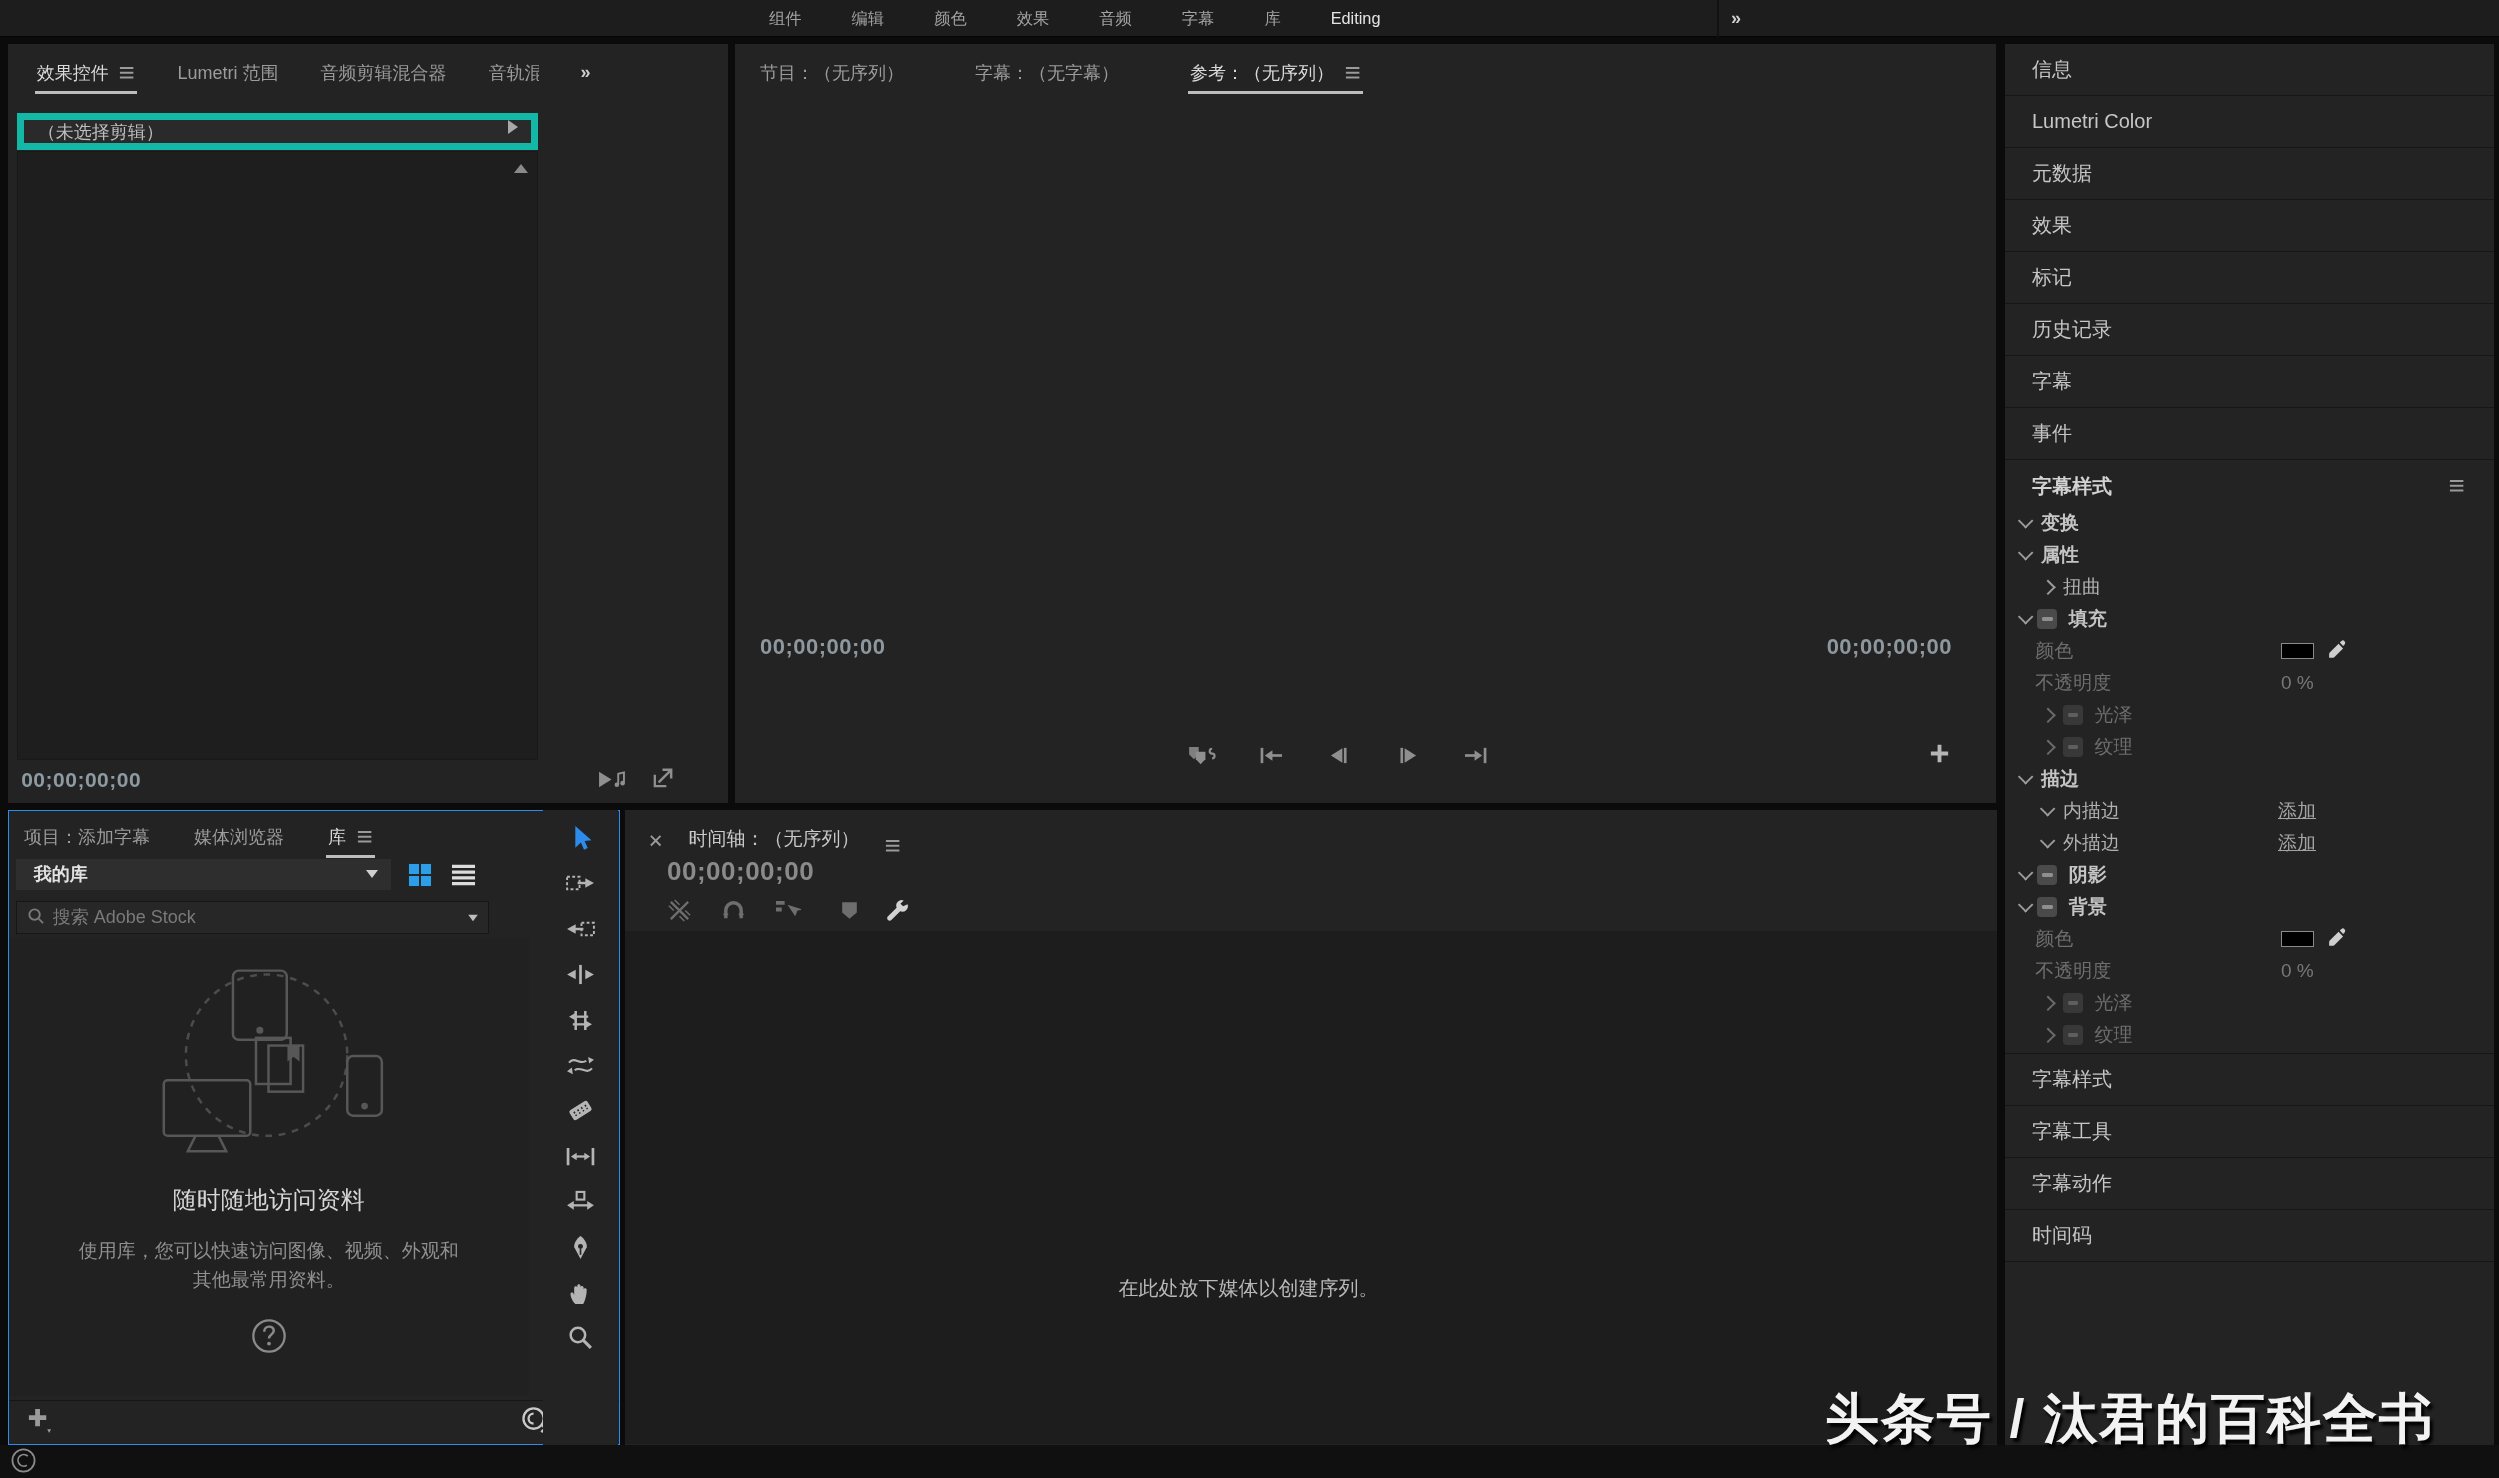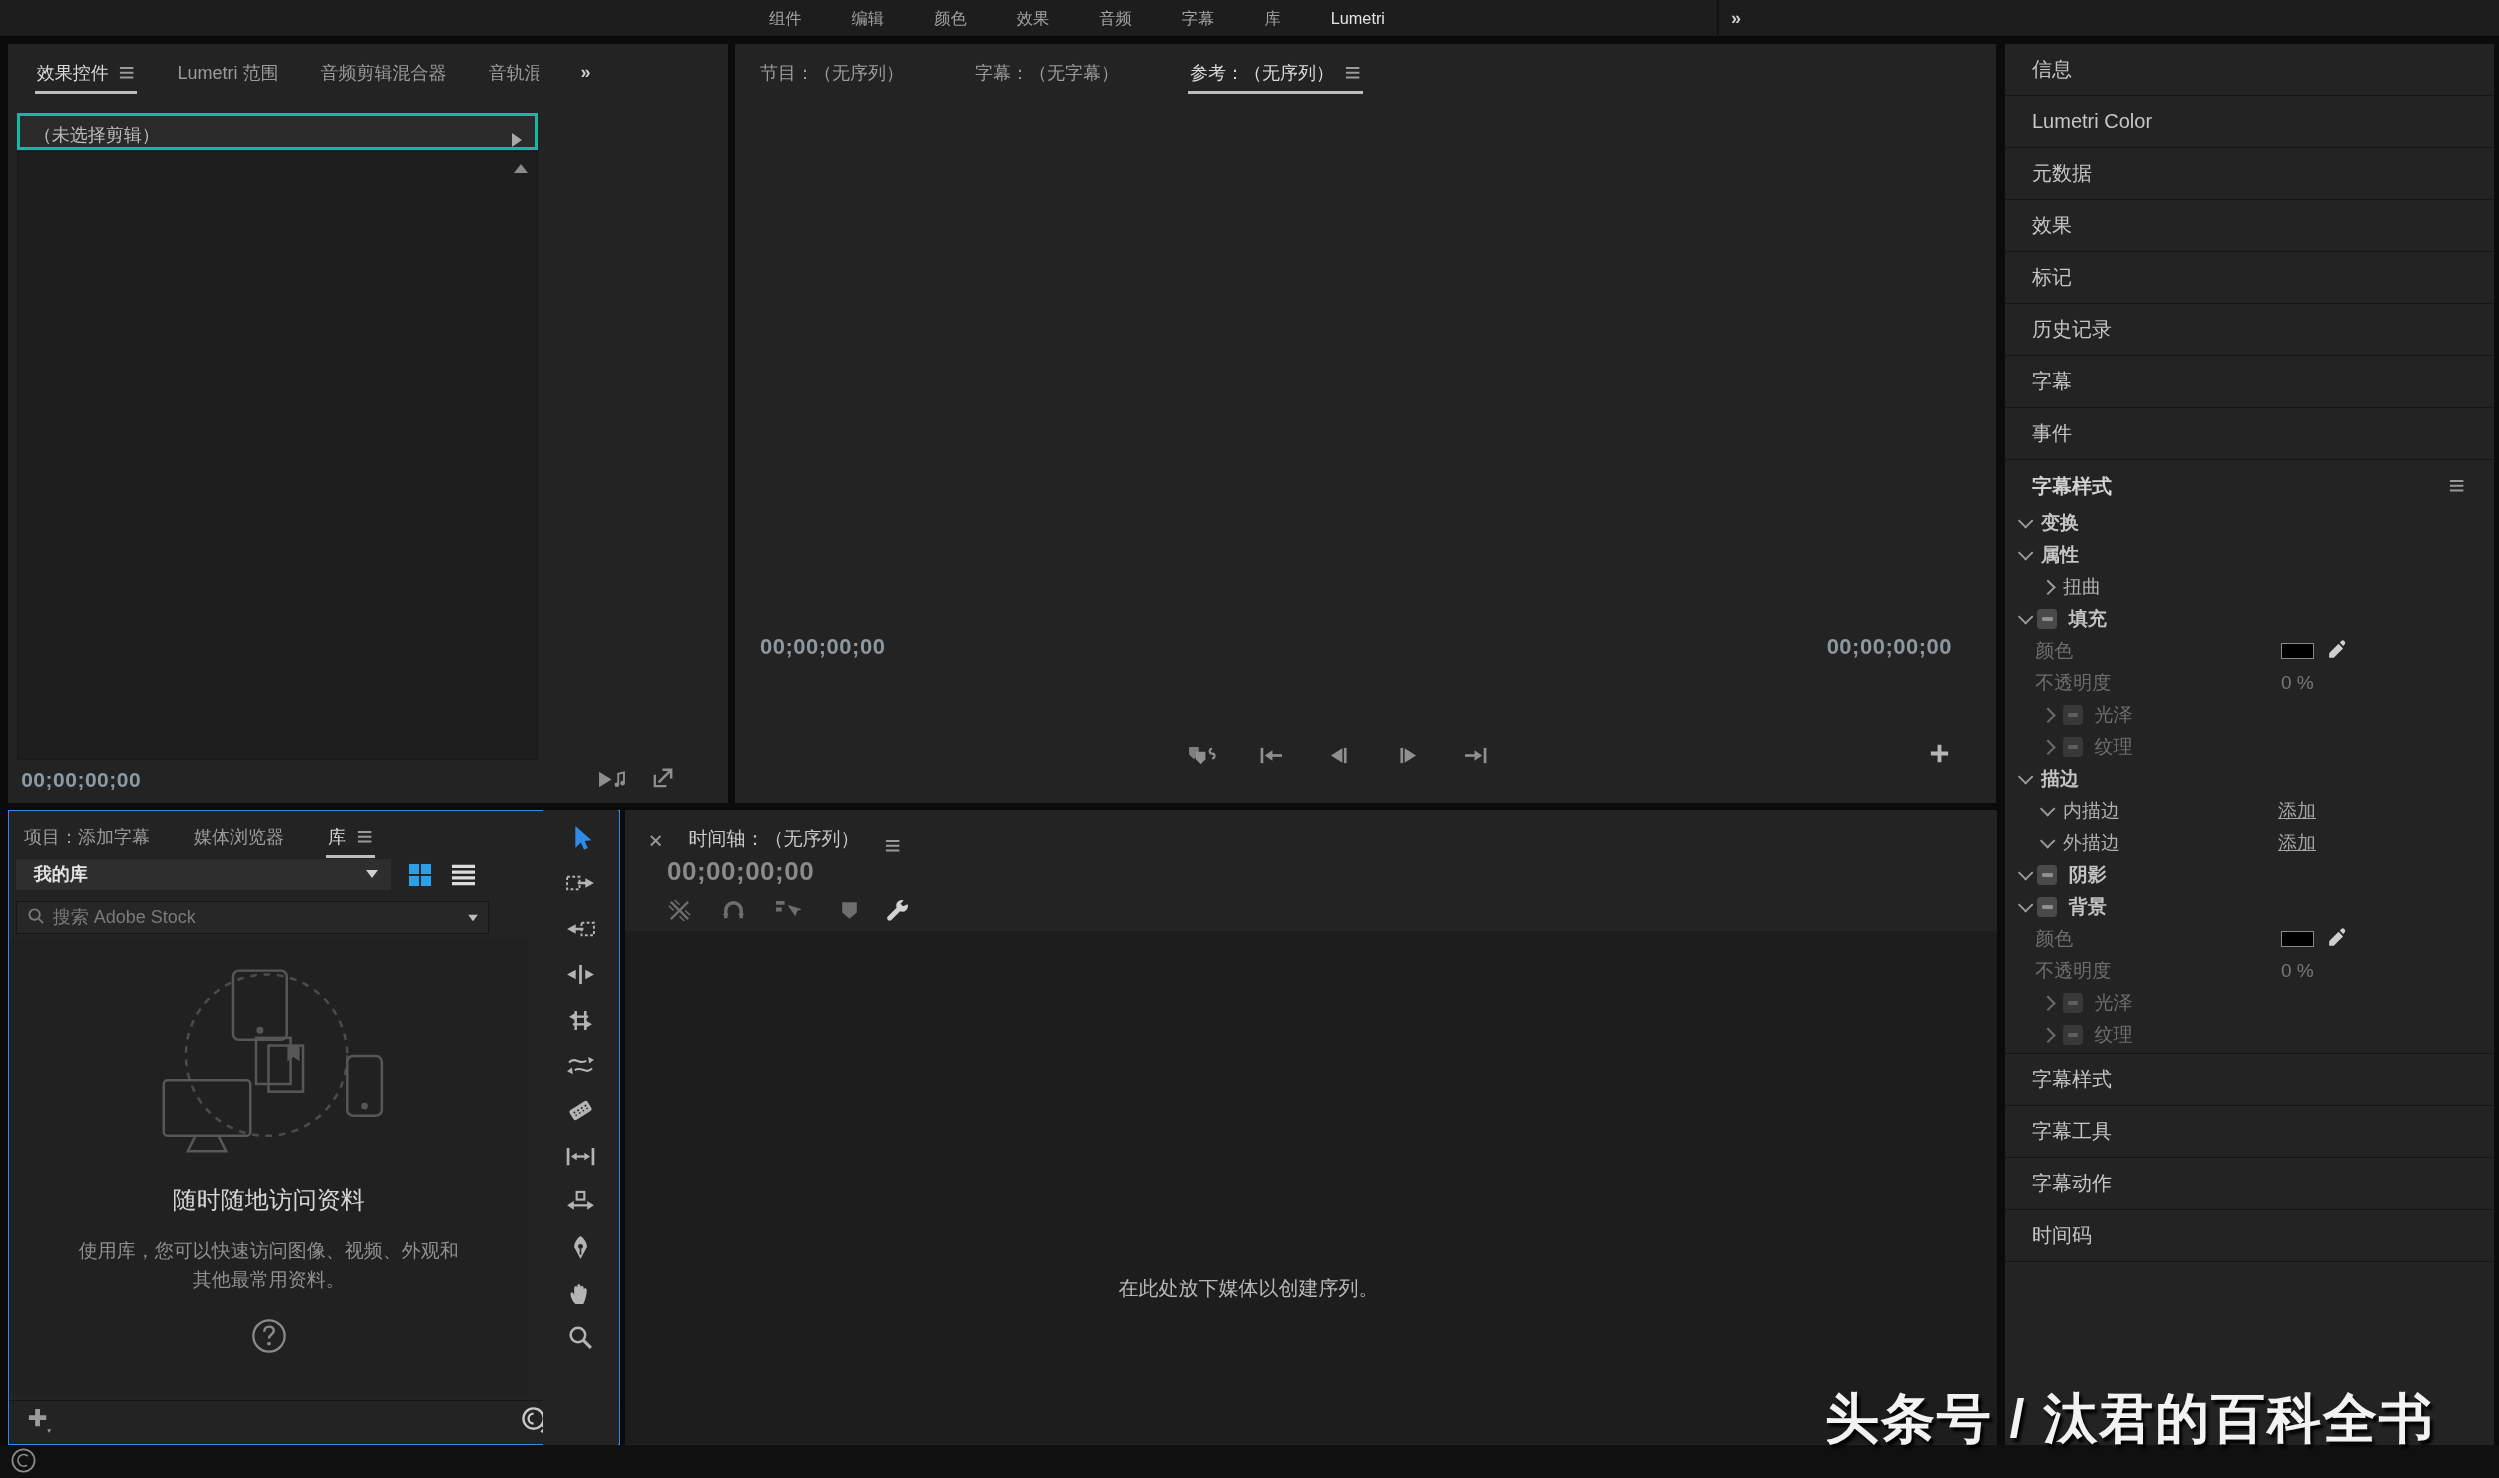--- a/index.html
+++ b/index.html
@@ -21,21 +21,21 @@
   .tabrow { display:flex; align-items:center; height:50px; padding-left:29px; gap:42px; font-size:18px; color:#9b9b9b; }
   .tab { position:relative; display:flex; align-items:center; gap:9.6px; white-space:nowrap;margin-top:7px; }
   .tab.active { color:#dadada; }
   .tab.active::after { content:""; position:absolute; left:-1.9px; right:-1.9px; bottom:-9.6px; height:2.9px; background:#bdbdbd; }
   .tab.clip { max-width:50px; overflow:hidden; }
   .hamb { display:inline-flex; }
 
   
   .effects { left:7.7px; top:44px; width:720px; height:759px; }
   .noclip-bar { position:absolute; left:9.6px; top:69px; width:521px; height:37px; background:#2a2a2a;
-                border:3px solid #14b8a6; display:flex; align-items:flex-end; padding:0 13.5px; font-size:18px; color:#bdbdbd; }
+                border:7px solid #14b8a6; display:flex; align-items:flex-start; padding:0 13.5px; font-size:18px; color:#bdbdbd; }
   .noclip-bar .tri-r { margin-left:auto; }
   .fx-content { position:absolute; left:9.6px; top:107px; width:521px; height:609px; background:#1e1e1e; border:1px solid #191919; }
   .tri-r { width:0; height:0; border-top:7.7px solid transparent; border-bottom:7.7px solid transparent; border-left:10.6px solid #a8a8a8; }
   .tri-up { width:0; height:0; border-left:7.7px solid transparent; border-right:7.7px solid transparent; border-bottom:9.6px solid #8a8a8a; }
   .fx-scrollup { position:absolute; right:9.6px; top:11.5px; }
   .fx-bottom { position:absolute; left:0; bottom:0; width:100%; height:42px; }
   .tc { font-weight:bold; letter-spacing:0.5px; }
   .fx-tc { position:absolute; left:13.5px; bottom:11.5px; font-size:21px; color:#8e9aa2; }
   .fx-bot-icon { position:absolute; bottom:7.7px; }
 
@@ -125,21 +125,21 @@
 
   <div class="panel menubar">
     <div class="menubar-items">
       <span class="menu-item">组件</span>
       <span class="menu-item">编辑</span>
       <span class="menu-item">颜色</span>
       <span class="menu-item">效果</span>
       <span class="menu-item">音频</span>
       <span class="menu-item">字幕</span>
       <span class="menu-item">库</span>
-      <span class="menu-item active">Lumetri</span>
+      <span class="menu-item active">Editing</span>
     </div>
     <div class="menubar-sep"></div>
     <div class="menu-overflow">»</div>
   </div>
 
   <div class="panel effects">
     <div class="tabrow">
       <span class="tab active">
         <span>效果控件</span>
         <span class="hamb">

